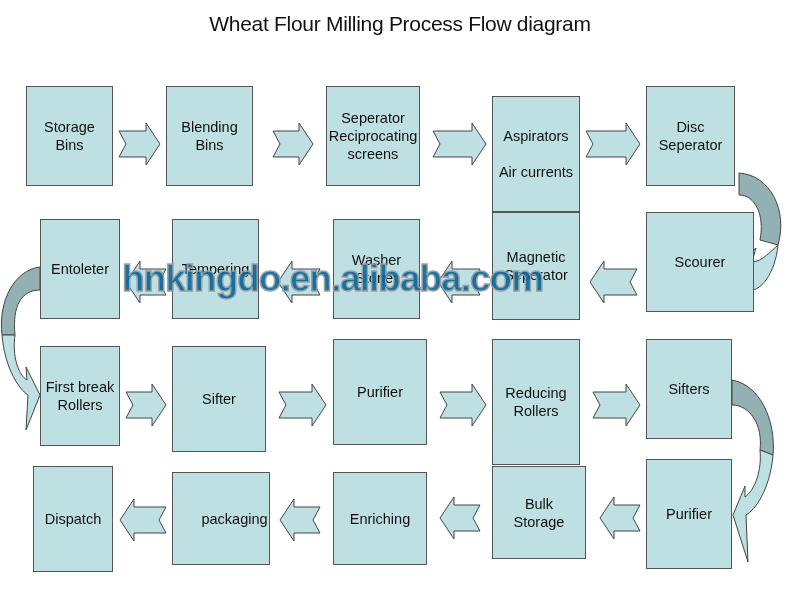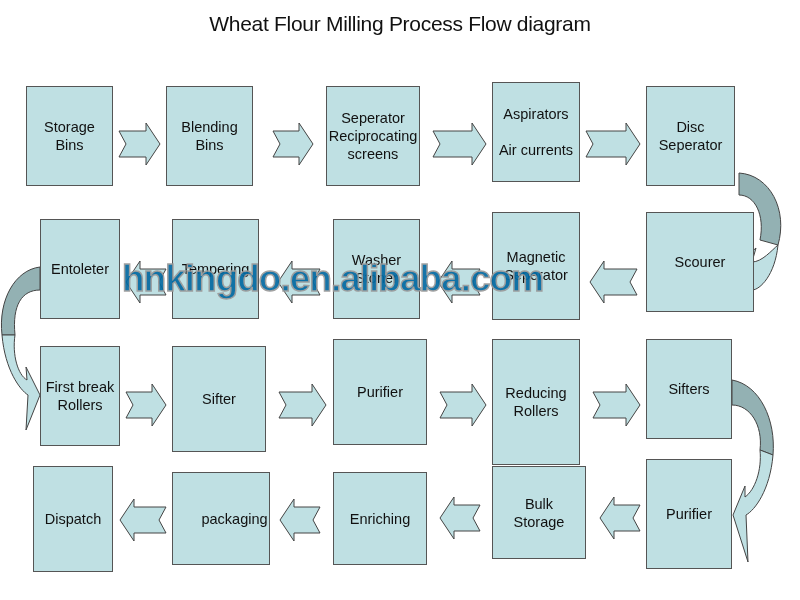--- a/index.html
+++ b/index.html
@@ -50,21 +50,21 @@
 </svg>
 
 <div id="boxes">
     <div class="box" style="left: 26px; top: 86px; width: 87px; height: 100px;">Storage
 Bins</div>
     <div class="box" style="left: 166px; top: 86px; width: 87px; height: 100px;">Blending
 Bins</div>
     <div class="box" style="left: 326px; top: 86px; width: 94px; height: 100px;">Seperator
 Reciprocating
 screens</div>
-    <div class="box" style="left: 492px; top: 82px; width: 88px; height: 100px;">Aspirators
+    <div class="box" style="left: 492px; top: 96px; width: 88px; height: 116px;">Aspirators
 
 Air currents</div>
     <div class="box" style="left: 646px; top: 86px; width: 89px; height: 100px;">Disc
 Seperator</div>
     <div class="box" style="left: 646px; top: 212px; width: 108px; height: 100px;">Scourer</div>
     <div class="box" style="left: 492px; top: 212px; width: 88px; height: 108px;">Magnetic
 Seperator</div>
     <div class="box" style="left: 333px; top: 219px; width: 87px; height: 100px;">Washer
 Stoner</div>
     <div class="box" style="left: 172px; top: 219px; width: 87px; height: 100px;">Tempering</div>

